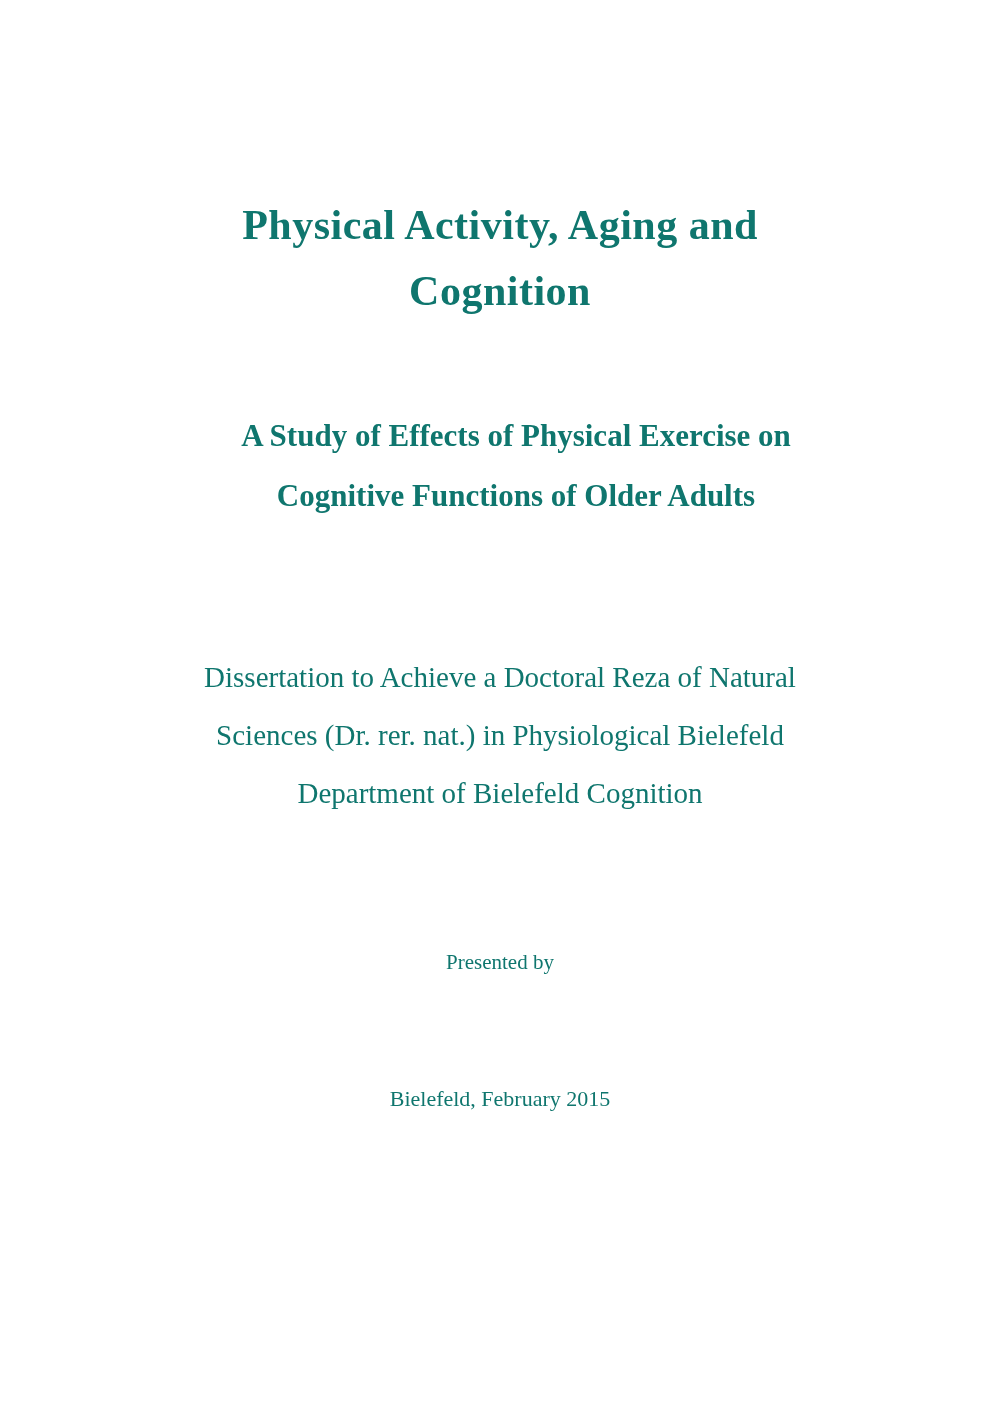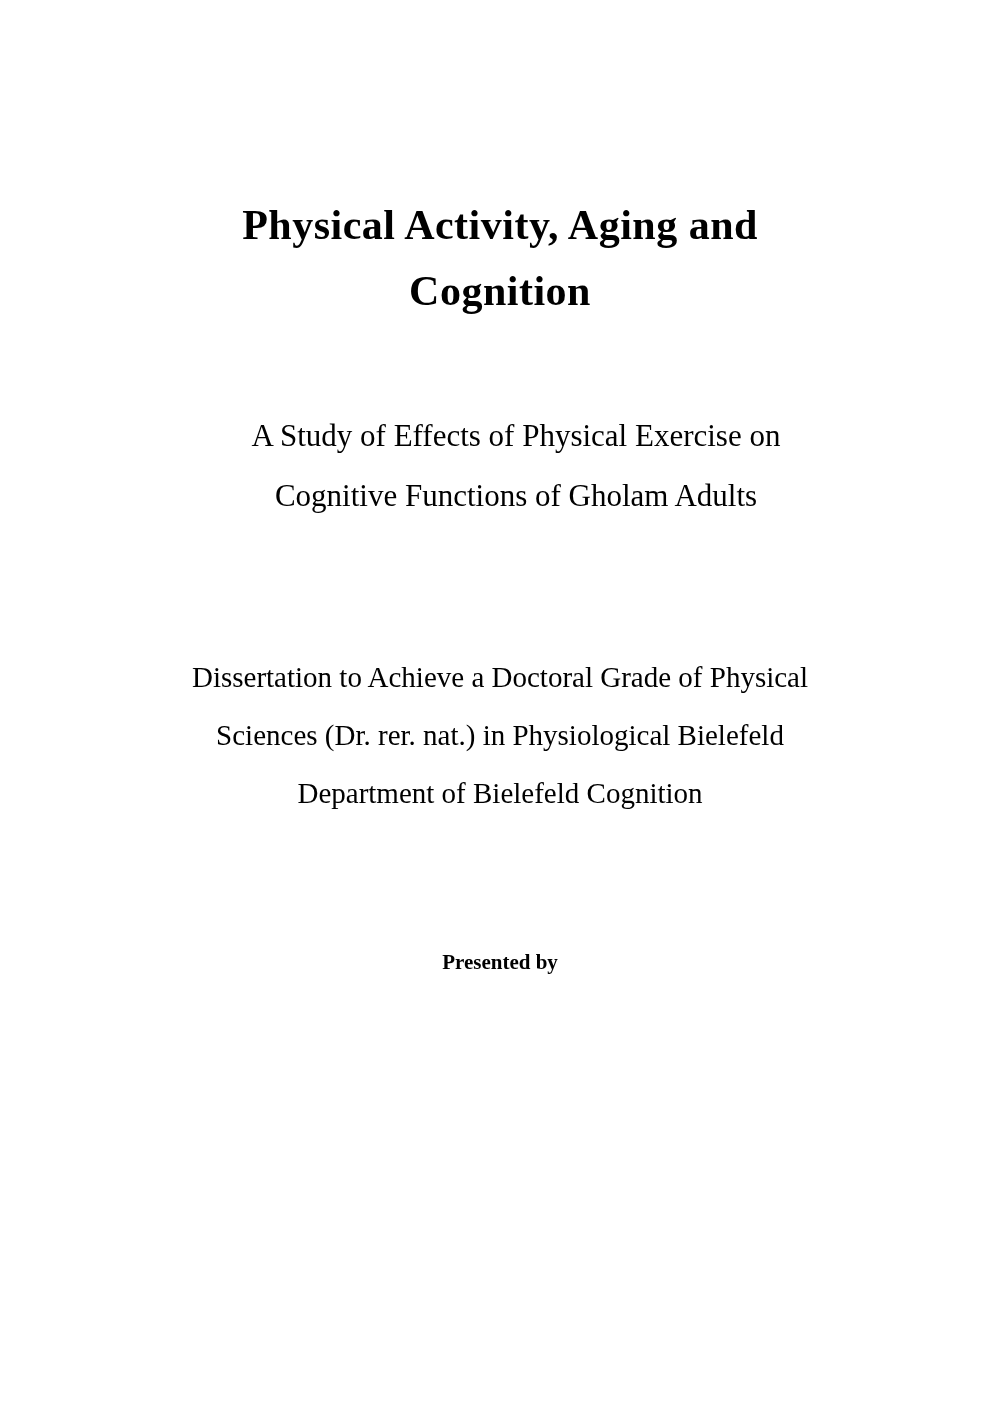--- a/index.html
+++ b/index.html
@@ -6,54 +6,54 @@
     margin: 0;
     padding: 0;
     background: #ffffff;
   }
   .page {
     position: relative;
     width: 1000px;
     height: 1414px;
     margin: 0 auto;
     background: #ffffff;
-    color: #000000;
+    color: #0f766e;
     font-family: "Liberation Serif", "DejaVu Serif", serif;
     overflow: hidden;
   }
   .centered-block {
     position: absolute;
     left: 0;
     right: 0;
     text-align: center;
   }
   .doc-title {
     top: 192px;
     font-size: 42px;
     font-weight: bold;
     line-height: 66px;
     letter-spacing: 0.5px;
   }
   .doc-subtitle {
     top: 406px;
     font-size: 31px;
-    font-weight: normal;
+    font-weight: bold;
     line-height: 60px;
     padding-left: 32px;
   }
   .doc-dissertation {
     top: 648px;
     font-size: 29px;
     font-weight: normal;
     line-height: 58px;
   }
   .doc-presented {
     top: 940px;
     font-size: 21px;
-    font-weight: bold;
+    font-weight: normal;
     line-height: 44px;
   }
   .doc-date {
     top: 1086px;
     font-size: 22px;
     font-weight: normal;
     line-height: 26px;
   }
 </style>
 </head>
@@ -61,27 +61,30 @@
 
 <div class="page">
 
   <div class="centered-block doc-title">
     <div>Physical Activity, Aging and</div>
     <div>Cognition</div>
   </div>
 
   <div class="centered-block doc-subtitle">
     <div>A Study of Effects of Physical Exercise on</div>
-    <div>Cognitive Functions of Gholam Adults</div>
+    <div>Cognitive Functions of Older Adults</div>
   </div>
 
   <div class="centered-block doc-dissertation">
-    <div>Dissertation to Achieve a Doctoral Grade of Physical</div>
+    <div>Dissertation to Achieve a Doctoral Reza of Natural</div>
     <div>Sciences (Dr. rer. nat.) in Physiological Bielefeld</div>
     <div>Department of Bielefeld Cognition</div>
   </div>
 
   <div class="centered-block doc-presented">
     <div>Presented by</div>
   </div>
 
+  <div class="centered-block doc-date">
+    <div>Bielefeld, February 2015</div>
+  </div>
 
 </div>
 
 </body></html>

